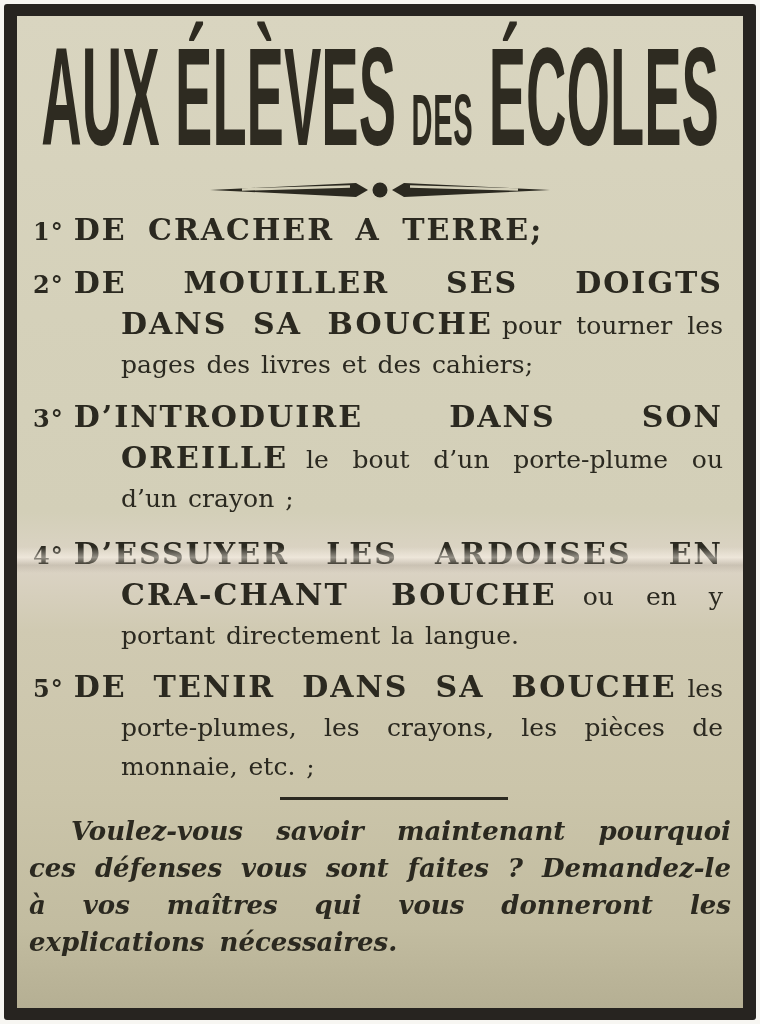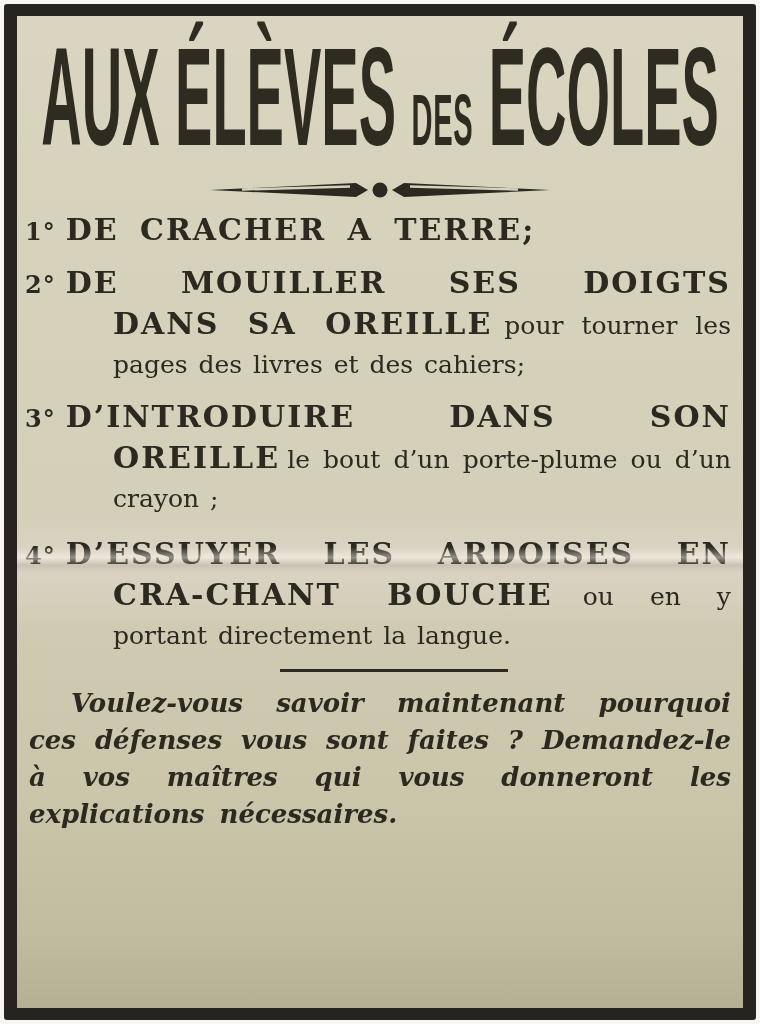--- a/index.html
+++ b/index.html
@@ -62,21 +62,21 @@
   }
   .subtitle {
     font-family:"DejaVu Serif", serif; font-weight:700;
     font-size:66px; line-height:1; white-space:nowrap;
     letter-spacing:5px; color:#2b2820;
     transform:scale(0.78, 1.06);
   }
   
   .rules { margin:6px 0 0; }
   .item {
-    margin:0 0 12px; padding:0 4px 0 88px; text-indent:-88px;
+    margin:0 8px 12px; padding:0 4px 0 88px; text-indent:-88px;
     text-align:justify; line-height:36px; color:#2b2920;
   }
   .item .num {
     font-weight:700; font-size:24px; letter-spacing:1px; padding-right:10px;
   }
   .item .caps {
     font-weight:700; font-size:30px; letter-spacing:2px; word-spacing:9px;
   }
   .item .bodytext { font-size:25px; word-spacing:3px; }
   .item-3 { margin-bottom:16px; }
@@ -117,23 +117,24 @@
           <line x1="34" y1="15.5" x2="142" y2="12.5" stroke="#d5d1ba" stroke-width="2.5"></line>
           <line x1="310" y1="15.5" x2="202" y2="12.5" stroke="#d5d1ba" stroke-width="2.5"></line>
           <circle cx="172" cy="16" r="7.5" fill="#2b2920"></circle>
           <circle cx="172" cy="16" r="9.5" fill="none" stroke="#d5d1ba" stroke-width="2"></circle>
         </svg>
       </div>
 
 
       <div class="rules">
         <p class="item item-1"><span class="num">1°</span><span class="caps">DE CRACHER A TERRE;</span> <span class="bodytext"></span></p>
-        <p class="item item-2"><span class="num">2°</span><span class="caps">DE MOUILLER SES DOIGTS DANS SA OREILLE</span> <span class="bodytext">pour tourner les pages des livres et des cahiers;</span></p>
+        <p class="item item-2"><span class="num">2°</span><span class="caps">DE MOUILLER SES DOIGTS DANS SA BOUCHE</span> <span class="bodytext">pour tourner les pages des livres et des cahiers;</span></p>
         <p class="item item-3"><span class="num">3°</span><span class="caps">D’INTRODUIRE DANS SON OREILLE</span> <span class="bodytext">le bout d’un porte-plume ou d’un crayon ;</span></p>
         <p class="item item-4"><span class="num">4°</span><span class="caps">D’ESSUYER LES ARDOISES EN CRA-CHANT BOUCHE</span> <span class="bodytext">ou en y portant directement la langue.</span></p>
+        <p class="item item-5"><span class="num">5°</span><span class="caps">DE TENIR DANS SA BOUCHE</span> <span class="bodytext">les porte-plumes, les crayons, les pièces de monnaie, etc. ;</span></p>
       </div>
 
       <div class="thin-rule"></div>
 
       <p class="question">Voulez-vous savoir maintenant pourquoi ces défenses vous sont faites ? Demandez-le à vos maîtres qui vous donneront les explications nécessaires.</p>
 
     </div>
   </div>
 </div>
 

